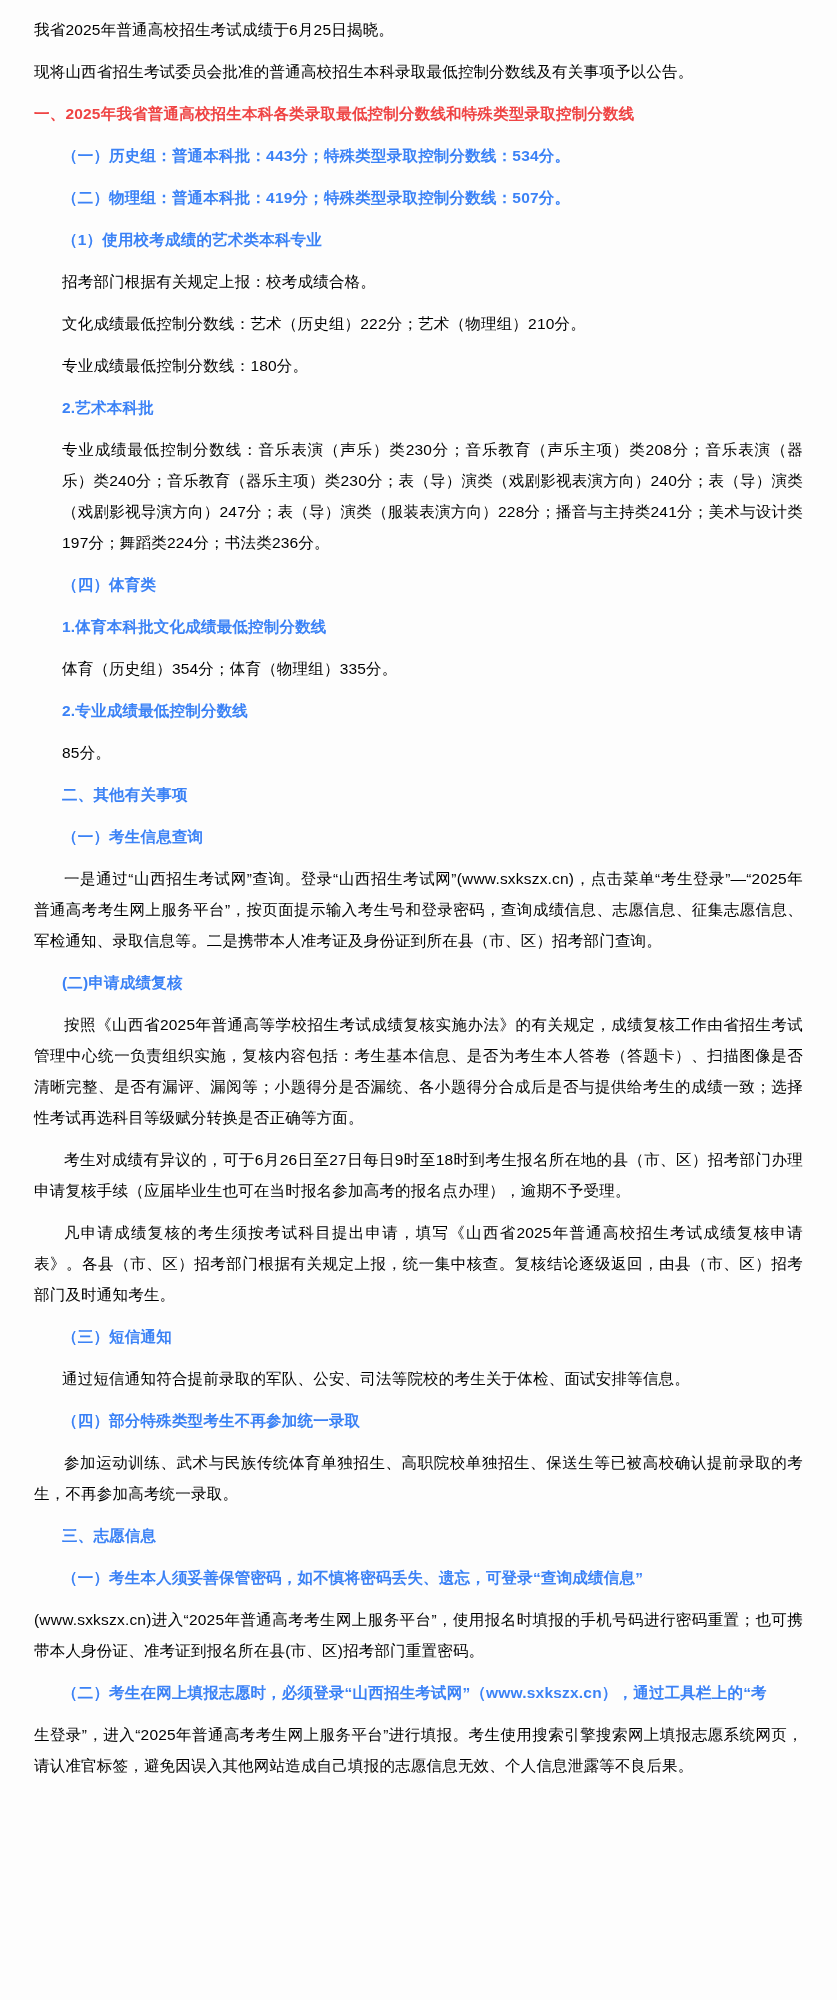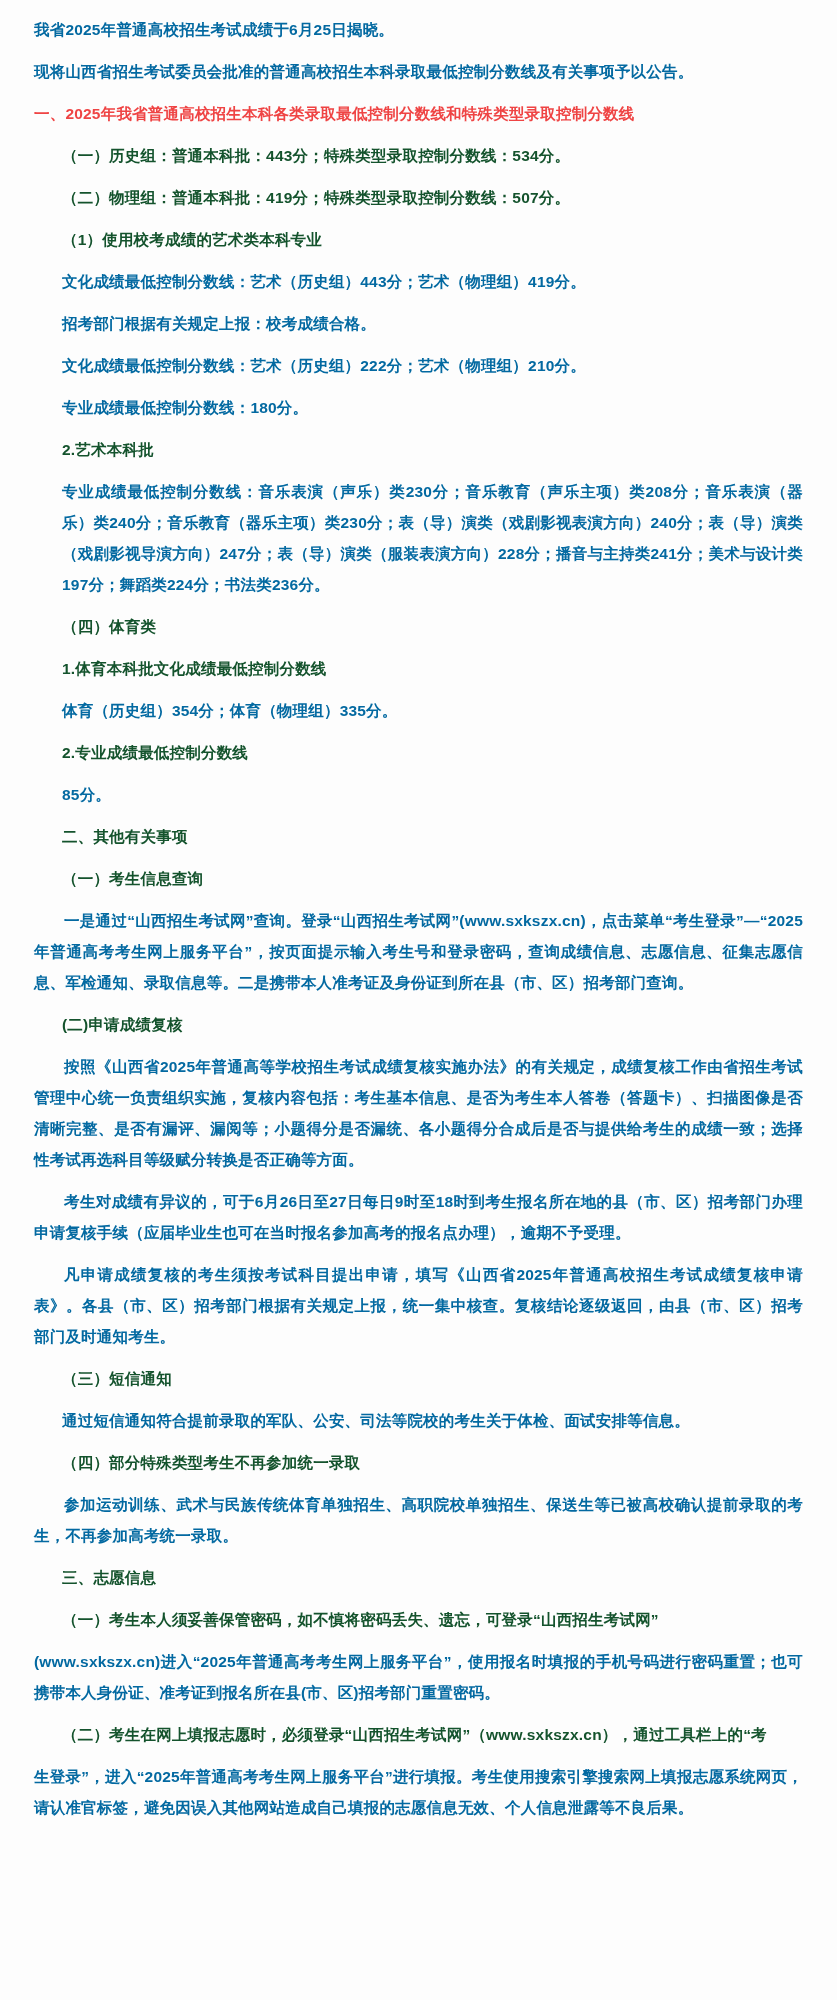--- a/index.html
+++ b/index.html
@@ -19,52 +19,50 @@
     padding: 14px 34px 30px 34px;
     background: #fdfdfd;
   }
   p {
     margin: 0 0 11px 0;
     font-size: 15.5px;
     line-height: 31px;
     letter-spacing: 0.2px;
     text-align: justify;
     text-justify: inter-ideograph;
-    color: #0369a1;
-    font-weight: bold;
+    color: #000000;
   }
   p.indent1 {
     text-indent: 0;
     padding-left: 28px;
   }
   p.indent2 {
     text-indent: 30px;
   }
   p.bold {
     font-weight: bold;
     color: #ef4444;
   }
   p.h1 {
     font-weight: bold;
     padding-left: 28px;
-    color: #14532d;
+    color: #3b82f6;
   }
 </style>
 </head>
 <body>
 
 <div class="page">
   <div id="doc-body">
       <p>我省2025年普通高校招生考试成绩于6月25日揭晓。</p>
       <p>现将山西省招生考试委员会批准的普通高校招生本科录取最低控制分数线及有关事项予以公告。</p>
       <p class="bold">一、2025年我省普通高校招生本科各类录取最低控制分数线和特殊类型录取控制分数线</p>
       <p class="h1">（一）历史组：普通本科批：443分；特殊类型录取控制分数线：534分。</p>
       <p class="h1">（二）物理组：普通本科批：419分；特殊类型录取控制分数线：507分。</p>
       <p class="h1">（1）使用校考成绩的艺术类本科专业</p>
-      <p class="indent1">文化成绩最低控制分数线：艺术（历史组）443分；艺术（物理组）419分。</p>
       <p class="indent1">招考部门根据有关规定上报：校考成绩合格。</p>
       <p class="indent1">文化成绩最低控制分数线：艺术（历史组）222分；艺术（物理组）210分。</p>
       <p class="indent1">专业成绩最低控制分数线：180分。</p>
       <p class="h1">2.艺术本科批</p>
       <p class="indent1">专业成绩最低控制分数线：音乐表演（声乐）类230分；音乐教育（声乐主项）类208分；音乐表演（器乐）类240分；音乐教育（器乐主项）类230分；表（导）演类（戏剧影视表演方向）240分；表（导）演类（戏剧影视导演方向）247分；表（导）演类（服装表演方向）228分；播音与主持类241分；美术与设计类197分；舞蹈类224分；书法类236分。</p>
       <p class="h1">（四）体育类</p>
       <p class="h1">1.体育本科批文化成绩最低控制分数线</p>
       <p class="indent1">体育（历史组）354分；体育（物理组）335分。</p>
       <p class="h1">2.专业成绩最低控制分数线</p>
       <p class="indent1">85分。</p>
@@ -73,18 +71,18 @@
       <p class="indent2">一是通过“山西招生考试网”查询。登录“山西招生考试网”(www.sxkszx.cn)，点击菜单“考生登录”—“2025年普通高考考生网上服务平台”，按页面提示输入考生号和登录密码，查询成绩信息、志愿信息、征集志愿信息、军检通知、录取信息等。二是携带本人准考证及身份证到所在县（市、区）招考部门查询。</p>
       <p class="h1">(二)申请成绩复核</p>
       <p class="indent2">按照《山西省2025年普通高等学校招生考试成绩复核实施办法》的有关规定，成绩复核工作由省招生考试管理中心统一负责组织实施，复核内容包括：考生基本信息、是否为考生本人答卷（答题卡）、扫描图像是否清晰完整、是否有漏评、漏阅等；小题得分是否漏统、各小题得分合成后是否与提供给考生的成绩一致；选择性考试再选科目等级赋分转换是否正确等方面。</p>
       <p class="indent2">考生对成绩有异议的，可于6月26日至27日每日9时至18时到考生报名所在地的县（市、区）招考部门办理申请复核手续（应届毕业生也可在当时报名参加高考的报名点办理），逾期不予受理。</p>
       <p class="indent2">凡申请成绩复核的考生须按考试科目提出申请，填写《山西省2025年普通高校招生考试成绩复核申请表》。各县（市、区）招考部门根据有关规定上报，统一集中核查。复核结论逐级返回，由县（市、区）招考部门及时通知考生。</p>
       <p class="h1">（三）短信通知</p>
       <p class="indent1">通过短信通知符合提前录取的军队、公安、司法等院校的考生关于体检、面试安排等信息。</p>
       <p class="h1">（四）部分特殊类型考生不再参加统一录取</p>
       <p class="indent2">参加运动训练、武术与民族传统体育单独招生、高职院校单独招生、保送生等已被高校确认提前录取的考生，不再参加高考统一录取。</p>
       <p class="bold h1">三、志愿信息</p>
-      <p class="h1">（一）考生本人须妥善保管密码，如不慎将密码丢失、遗忘，可登录“山西招生考试网”</p>
+      <p class="h1">（一）考生本人须妥善保管密码，如不慎将密码丢失、遗忘，可登录“查询成绩信息”</p>
       <p>(www.sxkszx.cn)进入“2025年普通高考考生网上服务平台”，使用报名时填报的手机号码进行密码重置；也可携带本人身份证、准考证到报名所在县(市、区)招考部门重置密码。</p>
       <p class="h1">（二）考生在网上填报志愿时，必须登录“山西招生考试网”（www.sxkszx.cn），通过工具栏上的“考</p>
       <p>生登录”，进入“2025年普通高考考生网上服务平台”进行填报。考生使用搜索引擎搜索网上填报志愿系统网页，请认准官标签，避免因误入其他网站造成自己填报的志愿信息无效、个人信息泄露等不良后果。</p>
     </div>
 </div>
 
 </body></html>

